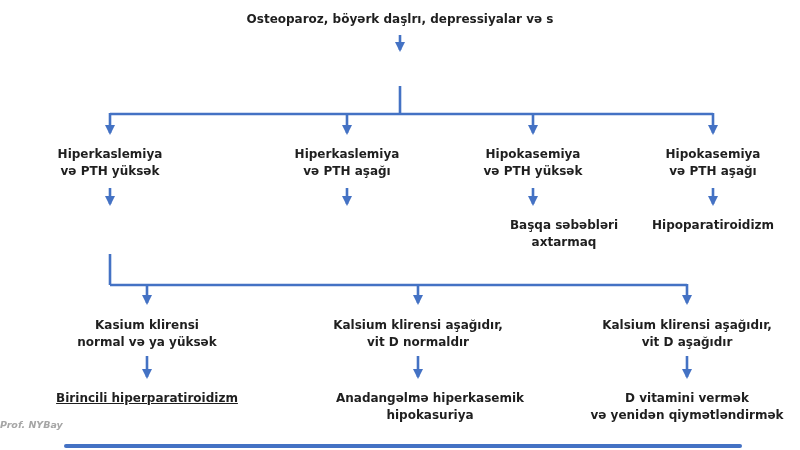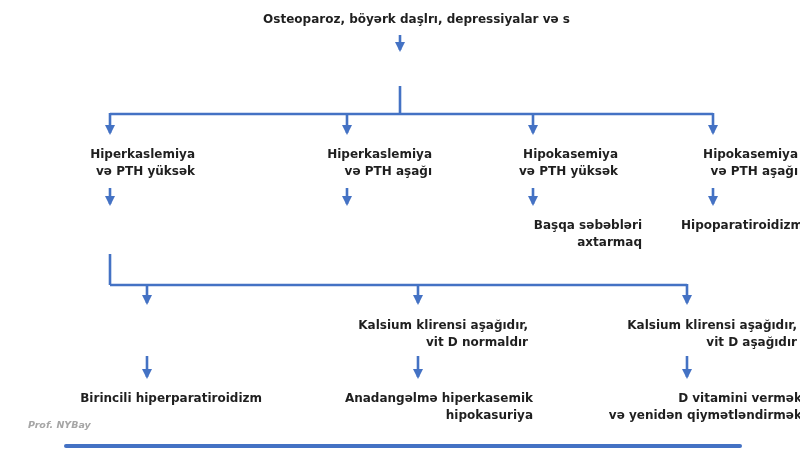--- a/index.html
+++ b/index.html
@@ -10,31 +10,31 @@
   .canvas{
     position:relative;
     width:800px;height:450px;
     background:#ffffff;
     overflow:hidden;
   }
   svg.connectors{position:absolute;left:0;top:0;}
   .node{
     position:absolute;
     transform:translateX(-50%);
-    text-align:right;
+    text-align:center;
     font-weight:700;
     font-size:12px;
     line-height:17px;
     color:var(--text-color,#1f1f1f);
     white-space:pre-line;
     width:240px;
   }
   .credit{
     position:absolute;
-    left:28px;top:419px;
+    left:0;top:419px;
     font-size:9.5px;
     font-style:italic;
     font-weight:700;
     color:var(--credit-color,#a6a6a6);
   }
   .progress-bar{
     position:absolute;
     left:64px;top:444px;
     width:678px;height:4px;
     background:var(--arrow-color,#4472C4);
@@ -86,31 +86,33 @@
 
   <div class="node" style="left:110px;top:146px;width:170px;">Hiperkaslemiya
 və PTH yüksək</div>
   <div class="node" style="left:347px;top:146px;width:170px;">Hiperkaslemiya
 və PTH aşağı</div>
   <div class="node" style="left:533px;top:146px;width:170px;">Hipokasemiya
 və PTH yüksək</div>
   <div class="node" style="left:713px;top:146px;width:170px;">Hipokasemiya
 və PTH aşağı</div>
 
-  <div class="node" style="left:552px;top:217px;width:180px;">Başqa səbəbləri
+  <div class="node" style="left:564px;top:217px;width:180px;">Başqa səbəbləri
 axtarmaq</div>
   <div class="node" style="left:713px;top:217px;width:180px;">Hipoparatiroidizm</div>
 
+  <div class="node" style="left:147px;top:317px;width:200px;">Kasium klirensi
+normal və ya yüksək</div>
   <div class="node" style="left:418px;top:317px;width:220px;">Kalsium klirensi aşağıdır,
 vit D normaldır</div>
   <div class="node" style="left:687px;top:317px;width:220px;">Kalsium klirensi aşağıdır,
 vit D aşağıdır</div>
 
-  <div class="node" style="left:147px;top:390px;width:230px;">Birincili hiperparatiroidizm</div>
-  <div class="node" style="left:418px;top:390px;width:230px;">Anadangəlmə hiperkasemik
+  <div class="node" style="left:147px;top:390px;width:230px;text-decoration:underline;">Birincili hiperparatiroidizm</div>
+  <div class="node" style="left:430px;top:390px;width:230px;">Anadangəlmə hiperkasemik
 hipokasuriya</div>
   <div class="node" style="left:687px;top:390px;width:230px;">D vitamini vermək
 və yenidən qiymətləndirmək</div>
 
   <div class="credit">Prof. NYBay</div>
 
   <div class="progress-bar"></div>
 
 </div>
 

